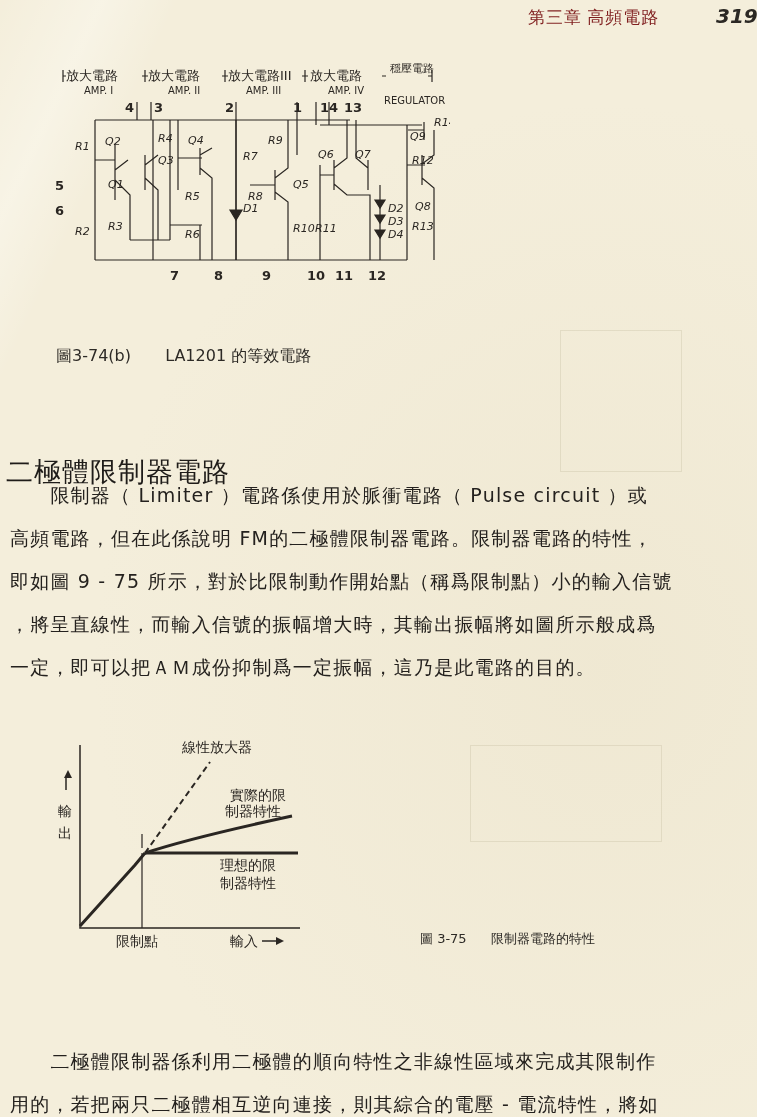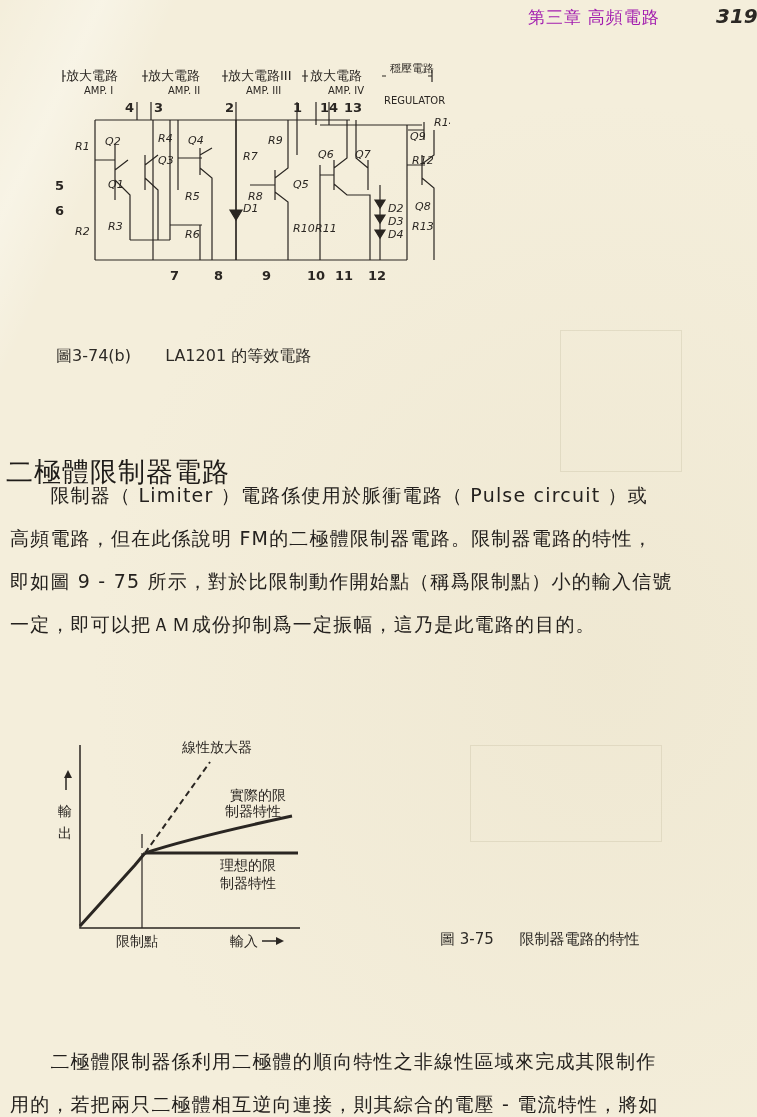--- a/index.html
+++ b/index.html
@@ -3,21 +3,21 @@
 <meta charset="utf-8">
 <style>
   html,body{margin:0;padding:0;}
   body{width:757px;height:1117px;background:#f5efdc;position:relative;overflow:hidden;
        font-family:"DejaVu Serif",serif;color:#2a2622;}
   .page-bg{position:absolute;inset:0;background:
       linear-gradient(115deg, rgba(255,255,250,0.0) 0%, rgba(255,255,250,0.35) 8%, rgba(255,255,250,0) 14%),
       radial-gradient(ellipse at 80% 60%, rgba(225,215,185,0.25), rgba(0,0,0,0) 60%),
       #f4eedb;}
   .abs{position:absolute;}
-  .running-head{top:6px;left:528px;font-family:Liberation Sans, sans-serif;font-size:17px;letter-spacing:1px;color:#a21caf;}
+  .running-head{top:6px;left:528px;font-family:Liberation Serif, serif;font-size:17px;letter-spacing:1px;color:#7f1d1d;}
   .page-num{top:4px;left:700px;font-family:"DejaVu Sans",sans-serif;font-weight:bold;font-style:italic;font-size:20px;color:#2b2824;margin-left:16px;}
   .cap{font-family:"DejaVu Sans",sans-serif;font-size:16px;color:#2d2a26;}
   .section-title{top:420px;left:6px;font-family:"DejaVu Sans",sans-serif;font-size:27px;letter-spacing:1px;color:#1f1c19;margin-top:34px;}
   .para{left:6px;width:748px;font-family:"DejaVu Sans",sans-serif;font-size:19px;line-height:39px;color:#24211e;letter-spacing:1.2px;}
   .para p{margin:4px;white-space:nowrap;}
   .ghost{position:absolute;border:1px solid rgba(180,170,140,0.25);}
   svg text{font-family:"DejaVu Sans",sans-serif;fill:#2a2622;}
 </style>
 </head>
 <body>
@@ -122,20 +122,21 @@
   <span style="display:inline-block;width:24px;"></span>
   <span>LA1201 的等效電路</span>
 </div>
 
 <div class="abs section-title">二極體限制器電路</div>
 
 <div class="abs para" style="top:472px;">
   <p>　　限制器（ Limiter ）電路係使用於脈衝電路（ Pulse circuit ）或</p>
   <p>高頻電路，但在此係說明 FM的二極體限制器電路。限制器電路的特性，</p>
   <p>即如圖 9 - 75 所示，對於比限制動作開始點（稱爲限制點）小的輸入信號</p>
+  <p>，將呈直線性，而輸入信號的振幅增大時，其輸出振幅將如圖所示般成爲</p>
   <p>一定，即可以把ＡＭ成份抑制爲一定振幅，這乃是此電路的目的。</p>
 </div>
 
 <svg class="abs" style="left:50px;top:720px;" width="260" height="240" viewBox="0 0 260 240">
   <g stroke="#2a2622" fill="none">
     <path d="M30 25 V208 H250" stroke-width="1.5"></path>
     <path d="M30 206 L85 145 L95 133" stroke-width="3"></path>
     <path d="M95 133 L160 42" stroke-width="2" stroke-dasharray="6 4"></path>
     <path d="M95 133 Q140 118 242 96" stroke-width="3"></path>
     <path d="M95 133 H248" stroke-width="3"></path>
@@ -152,21 +153,21 @@
     <text x="175" y="96">制器特性</text>
     <text x="170" y="150">理想的限</text>
     <text x="170" y="168">制器特性</text>
     <text x="66" y="226">限制點</text>
     <text x="180" y="226">輸入</text>
   </g>
   <path d="M212 221 H228" stroke="#2a2622" stroke-width="1.5"></path>
   <path d="M226 217 L234 221 L226 225 Z" fill="#2a2622"></path>
 </svg>
 
-<div class="abs cap" style="top:930px;left:440px;font-size:15px;">
+<div class="abs cap" style="top:930px;left:420px;font-size:13px;">
   <span>圖 3-75</span>
   <span style="display:inline-block;width:16px;"></span>
   <span>限制器電路的特性</span>
 </div>
 
 <div class="abs para" style="top:1038px;">
   <p>　　二極體限制器係利用二極體的順向特性之非線性區域來完成其限制作</p>
   <p>用的，若把兩只二極體相互逆向連接，則其綜合的電壓 - 電流特性，將如</p>
 </div>
 

